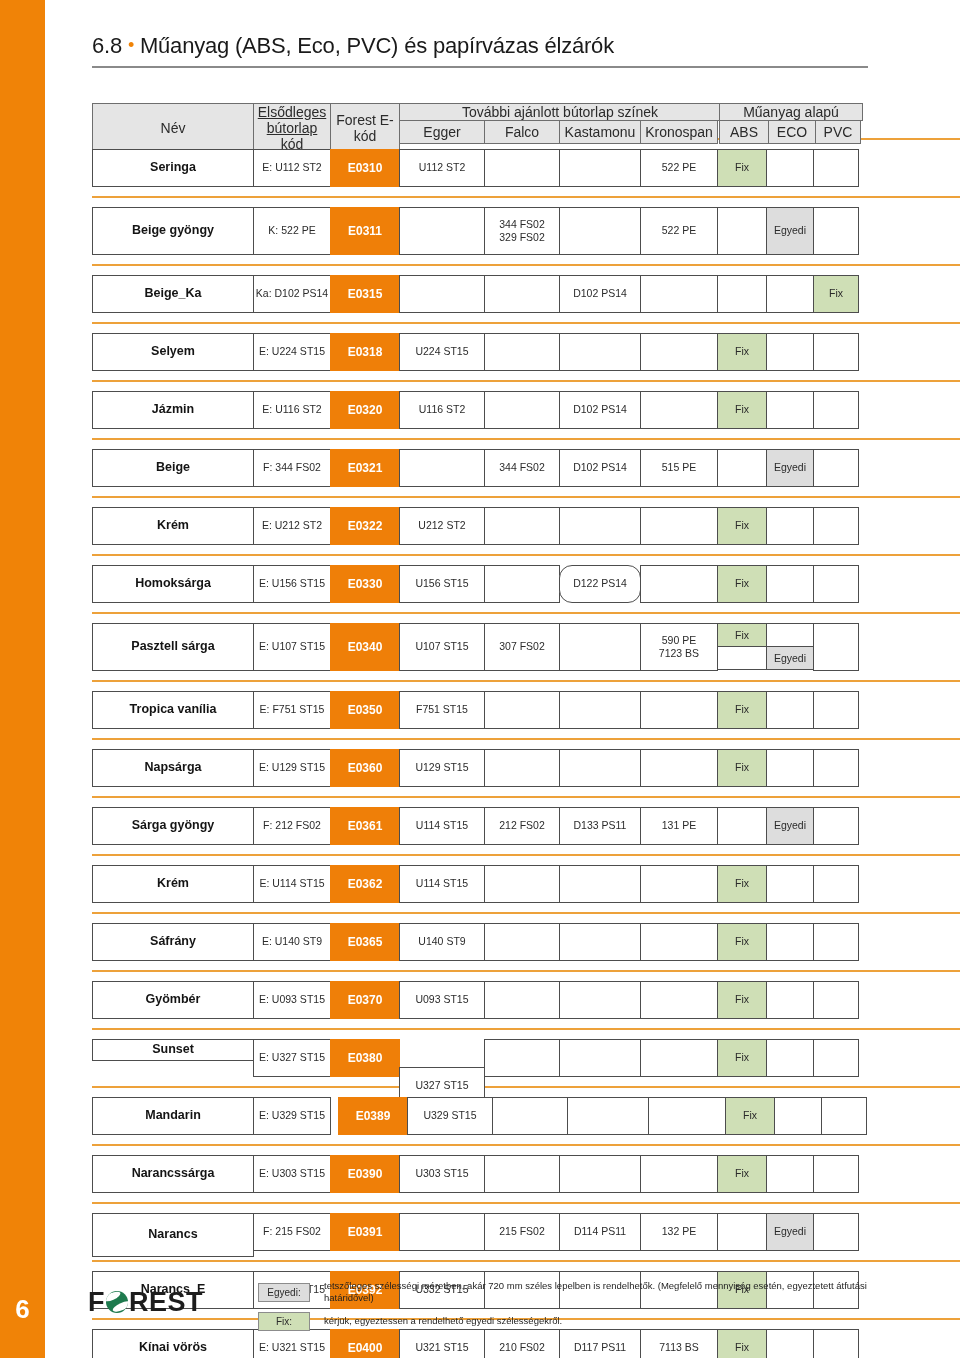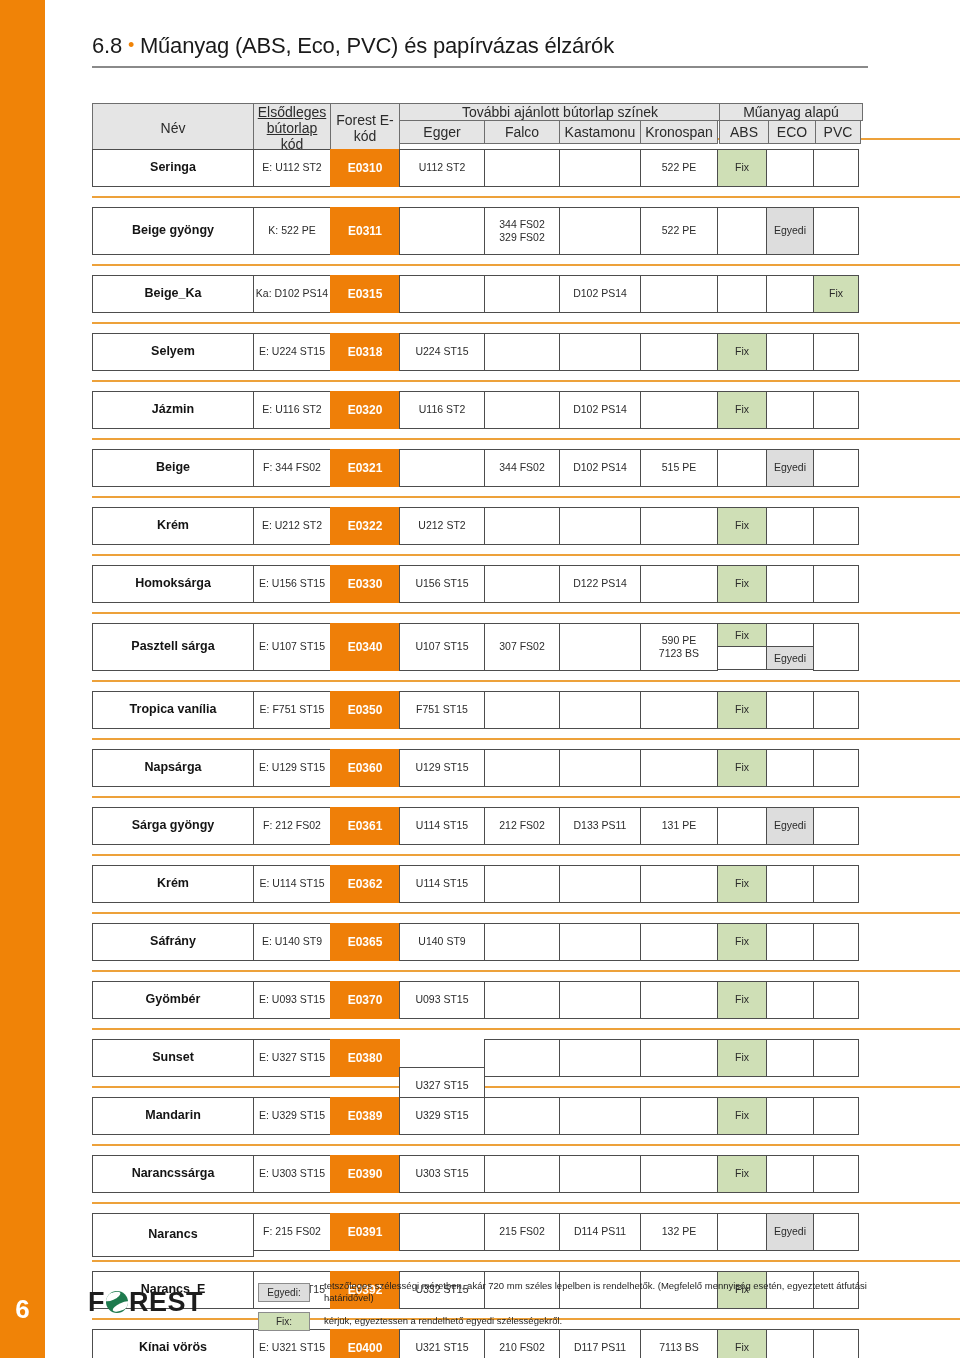--- a/index.html
+++ b/index.html
@@ -258,21 +258,21 @@
         <div class="cell c8" style="height: 38px;"></div>
         <div class="cell c9" style="height: 38px;"></div>
       </div>
       <div class="sep"></div>
       <div class="rowbox">
         <div class="cell c0 name" style="height: 38px;">Homoksárga</div>
         <div class="cell c1" style="height: 38px;">E: U156 ST15</div>
         <div class="cell c2 ecode" style="height: 38px;">E0330</div>
         <div class="cell c3" style="height: 38px;">U156 ST15</div>
         <div class="cell c4" style="height: 38px;"></div>
-        <div class="cell c5" style="height: 38px;">D122 PS14</div>
+        <div class="cell c5" style="height: 38px; border-radius: 13px;">D122 PS14</div>
         <div class="cell c6" style="height: 38px;"></div>
         <div class="cell c7 fix" style="height: 38px;">Fix</div>
         <div class="cell c8" style="height: 38px;"></div>
         <div class="cell c9" style="height: 38px;"></div>
       </div>
       <div class="sep"></div>
       <div class="rowbox tall">
         <div class="cell c0 name" style="height: 48px;">Pasztell sárga</div>
         <div class="cell c1" style="height: 48px;">E: U107 ST15</div>
         <div class="cell c2 ecode" style="height: 48px;">E0340</div>
@@ -364,36 +364,36 @@
         <div class="cell c3" style="height: 38px;">U093 ST15</div>
         <div class="cell c4" style="height: 38px;"></div>
         <div class="cell c5" style="height: 38px;"></div>
         <div class="cell c6" style="height: 38px;"></div>
         <div class="cell c7 fix" style="height: 38px;">Fix</div>
         <div class="cell c8" style="height: 38px;"></div>
         <div class="cell c9" style="height: 38px;"></div>
       </div>
       <div class="sep"></div>
       <div class="rowbox">
-        <div class="cell c0 name" style="height: 38px;">Sunset</div>
+        <div class="cell c0 name" style="height: 22px;">Sunset</div>
         <div class="cell c1" style="height: 38px;">E: U327 ST15</div>
         <div class="cell c2 ecode" style="height: 38px;">E0380</div>
         <div class="cell c3" style="height: 38px; margin-top: 28px;">U327 ST15</div>
         <div class="cell c4" style="height: 38px;"></div>
         <div class="cell c5" style="height: 38px;"></div>
         <div class="cell c6" style="height: 38px;"></div>
         <div class="cell c7 fix" style="height: 38px;">Fix</div>
         <div class="cell c8" style="height: 38px;"></div>
         <div class="cell c9" style="height: 38px;"></div>
       </div>
       <div class="sep"></div>
       <div class="rowbox">
         <div class="cell c0 name" style="height: 38px;">Mandarin</div>
         <div class="cell c1" style="height: 38px;">E: U329 ST15</div>
-        <div class="cell c2 ecode" style="height: 38px;">E0389</div>
+        <div class="cell c2 ecode" style="height: 38px; margin-left: 8px;">E0389</div>
         <div class="cell c3" style="height: 38px;">U329 ST15</div>
         <div class="cell c4" style="height: 38px;"></div>
         <div class="cell c5" style="height: 38px;"></div>
         <div class="cell c6" style="height: 38px;"></div>
         <div class="cell c7 fix" style="height: 38px;">Fix</div>
         <div class="cell c8" style="height: 38px;"></div>
         <div class="cell c9" style="height: 38px;"></div>
       </div>
       <div class="sep"></div>
       <div class="rowbox">

